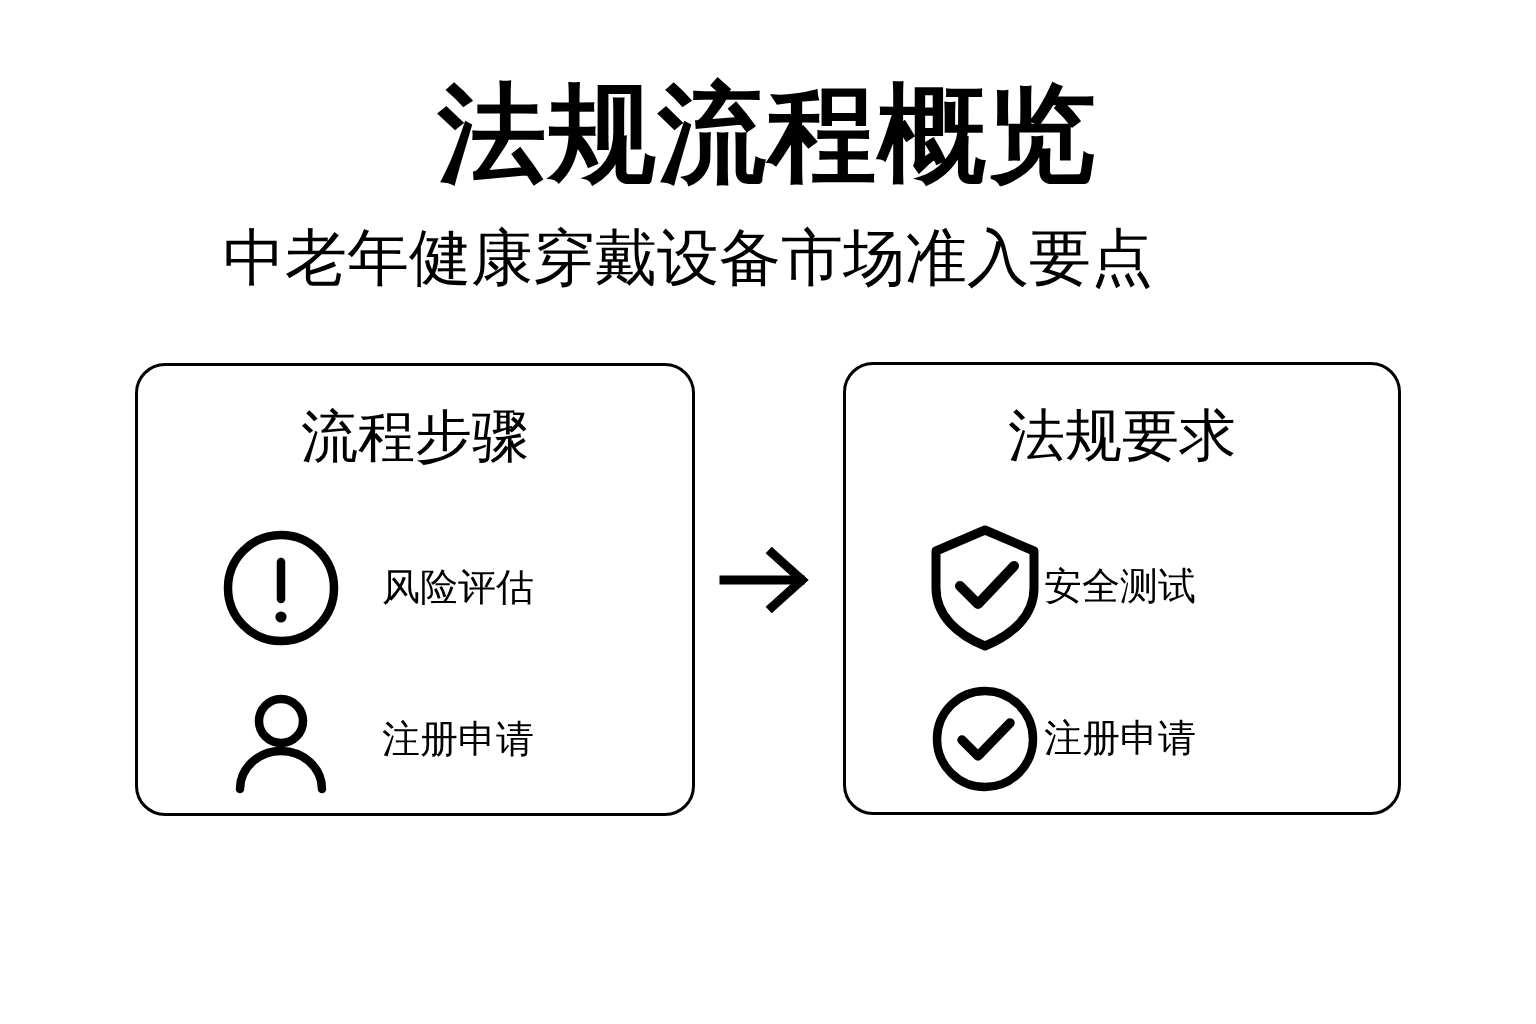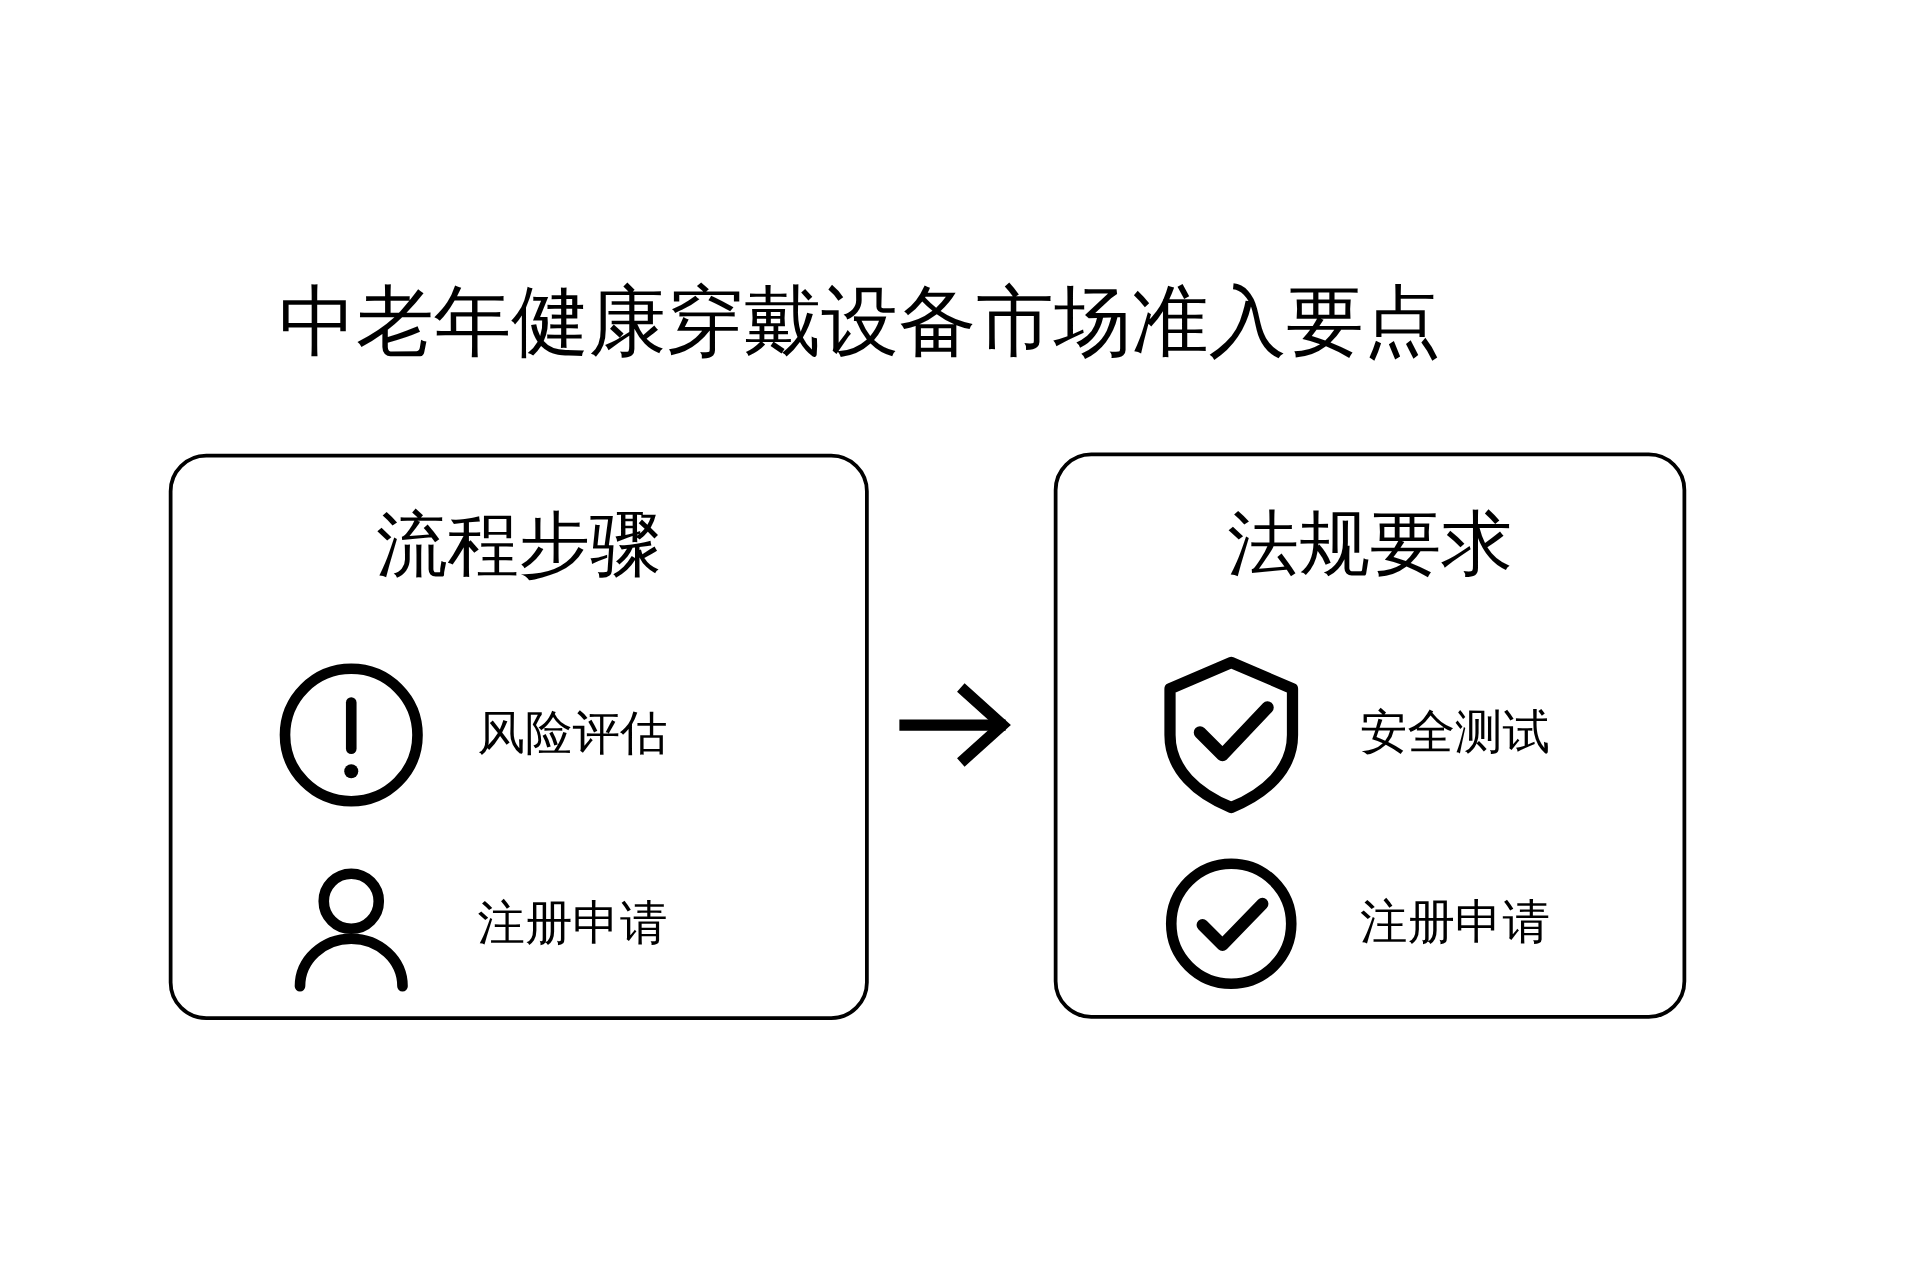--- a/index.html
+++ b/index.html
@@ -49,21 +49,21 @@
 
   
   .card {
     position: absolute;
     border: 3px solid #000000;
     border-radius: 30px;
     background: #ffffff;
     box-sizing: border-box;
   }
   #card-left  { left: 135px; top: 363px; width: 560px; height: 453px; padding-left: 19px; }
-  #card-right { left: 843px; top: 362px; width: 506px; height: 453px; }
+  #card-right { left: 843px; top: 362px; width: 558px; height: 453px; }
 
   .card-title {
     position: absolute;
     left: 0;
     top: 38px;
     width: 100%;
     text-align: center;
     font-size: 57px;
     font-weight: 400;
     line-height: 1.15;
@@ -93,21 +93,21 @@
   }
   #card-right .row-icon { width: 118px; flex: 0 0 118px; }
 
   .row-label {
     font-size: 38px;
     font-weight: 400;
     line-height: 1.1;
     white-space: nowrap;
   }
   #card-left .row-label  { margin-left: 40px; }
-  #card-right .row-label { margin-left: 44px; }
+  #card-right .row-label { }
 
   
   .arrow {
     position: absolute;
     left: 716px;
     top: 540px;
     width: 100px;
     height: 80px;
   }
 
@@ -124,20 +124,21 @@
     white-space: nowrap;
   }
 
   svg { display: block; overflow: visible; }
 </style>
 </head>
 <body>
 
 <div class="stage">
 
+  <div class="title">法规流程概览</div>
 
   <div class="subtitle">中老年健康穿戴设备市场准入要点</div>
 
   <div class="card" id="card-left">
     <div class="card-title">流程步骤</div>
 
     <div class="card-items">
 
       <div class="card-row">
         <span class="row-icon">

